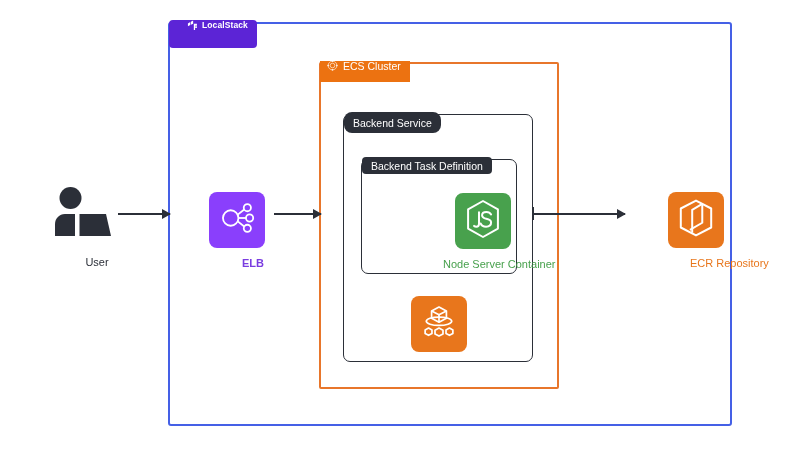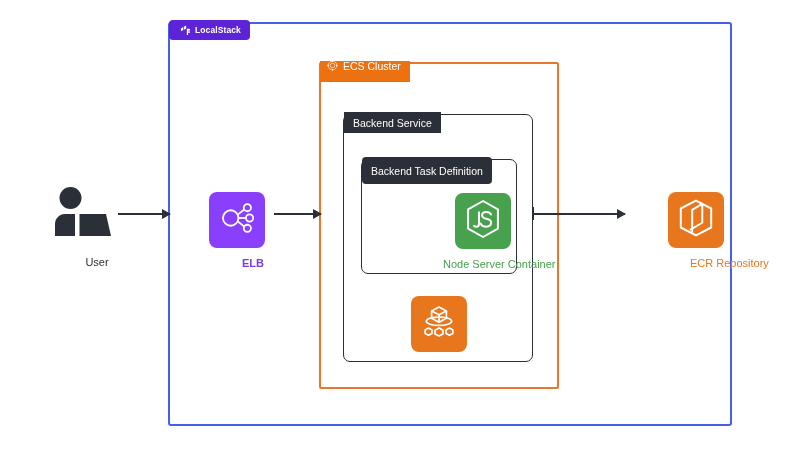--- a/index.html
+++ b/index.html
@@ -29,25 +29,25 @@
     height: 404px;
     border: 2px solid #4560e6;
     border-radius: 3px;
     box-sizing: border-box;
     background: transparent;
   }
   .localstack-tag {
     position: absolute;
     left: 169px;
     top: 20px;
-    height: 20px;
-    display: flex;
-    align-items: center;
+    height: 28px;
+    display: flex;
+    align-items: flex-start;
     gap: 4px;
-    padding: 0 9px 0 11px;
+    padding: 0 9px 0 18px;
     background: #5c24d6;
     border-radius: 4px;
     color: #ffffff;
     font-size: 8.5px;
     font-weight: bold;
     letter-spacing: 0.1px;
     box-sizing: border-box;
   }
   .localstack-tag .ls-logo {
     display: block;
@@ -97,40 +97,40 @@
     position: absolute;
     left: 344px;
     top: 112px;
     height: 21px;
     display: flex;
     align-items: center;
     padding: 0 9px;
     background: #2b2f38;
     color: #ffffff;
     font-size: 10.5px;
-    border-radius: 0;
+    border-radius: 8px;
     box-sizing: border-box;
   }
 
   
   .task-box {
     position: absolute;
     left: 361px;
     top: 159px;
     width: 156px;
     height: 115px;
     border: 1.5px solid #2b2f38;
     border-radius: 7px;
     box-sizing: border-box;
   }
   .task-tag {
     position: absolute;
     left: 362px;
     top: 157px;
-    height: 27px;
+    height: 17px;
     display: flex;
     align-items: center;
     padding: 0 9px;
     background: #2b2f38;
     color: #ffffff;
     font-size: 10.5px;
     border-radius: 4px;
     box-sizing: border-box;
   }
 

